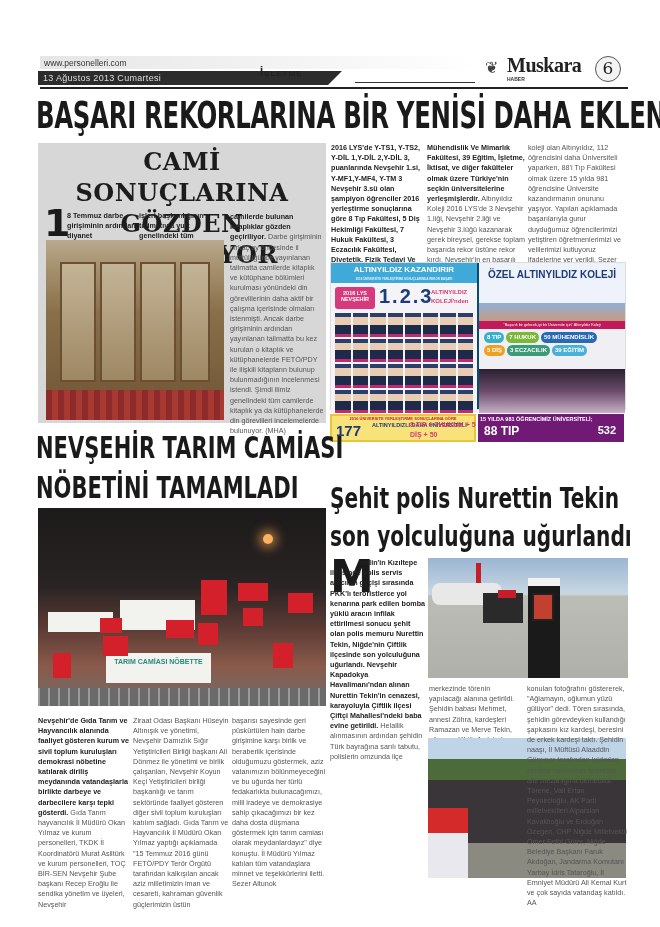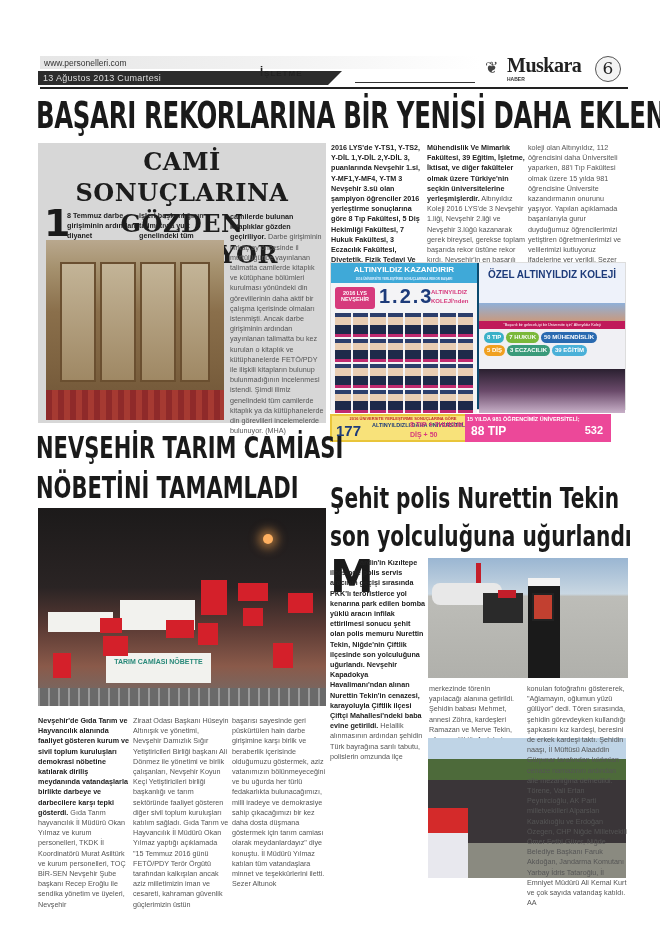--- a/index.html
+++ b/index.html
@@ -42,21 +42,21 @@
 .ad-building{position:absolute;left:0;top:40px;width:146px;height:18px;background:linear-gradient(180deg,#8fb0d8,#c89a80)}
 .ad-banner{position:absolute;left:0;top:58px;width:146px;height:8px;background:#c01a5a;color:#fff;font-size:3.8px;text-align:center;line-height:8px}
 .badges{position:absolute;left:4px;top:68px;width:138px;font-size:6px;font-weight:bold}
 .badge{display:inline-block;height:11px;margin:1px 1px;border-radius:6px;color:#fff;padding:0 3px;line-height:11px}
 .ad-crowd{position:absolute;left:0;top:106px;width:146px;height:44px;background:linear-gradient(180deg,#2a2030,#6a4a6a 50%,#c8b0c8)}
 .ad-bottom{left:330px;top:414px;width:296px;height:28px}
 .ad-yellow{position:absolute;left:0;top:0;width:146px;height:28px;background:#f8e27a;border:2px solid #e9c53a;font-weight:bold;color:#1d3b7a}
 .ad-yellow .big{position:absolute;left:4px;top:6px;font-size:15px}
 .ad-yellow .mid{position:absolute;left:40px;top:6px;font-size:5.5px;line-height:7px}
 .ad-yellow .red{position:absolute;left:78px;top:4px;font-size:7px;color:#d63a7c;line-height:10px}
-.ad-blue{position:absolute;left:135px;top:0;width:146px;height:28px;background:#ec4899;color:#fff;font-size:5.5px;font-weight:bold;padding:2px}
+.ad-blue{position:absolute;left:148px;top:0;width:146px;height:28px;background:#701a75;color:#fff;font-size:5.5px;font-weight:bold;padding:2px}
 .ad-blue .tip{font-size:12px;position:absolute;left:6px;top:10px}
 .nev-title{left:36px;top:428px;font-family:"DejaVu Sans",sans-serif;font-weight:bold;font-size:30px;line-height:40px;color:#1a1a1a;transform:scaleX(.7);transform-origin:left top;white-space:nowrap;width:500px}
 .sehit-title{left:330px;top:480px;font-family:"DejaVu Sans",sans-serif;font-weight:bold;font-size:28px;line-height:38px;color:#1a1a1a;transform:scaleX(.72);transform-origin:left top;white-space:nowrap;width:500px}
 .protest{left:38px;top:508px;width:288px;height:198px;background:linear-gradient(180deg,#1c1a1a 0%,#2a2424 40%,#5a3a34 60%,#8a5a4a 80%,#6e6e6e 100%)}
 .protest .flag{position:absolute;width:22px;height:15px;background:#d4202a}
 .protest .banner{position:absolute;background:#f2f2ee;color:#2a8a7a;font-size:7px;font-weight:bold;text-align:center}
 .protest .light{position:absolute;left:225px;top:26px;width:10px;height:10px;border-radius:50%;background:#ffb060;box-shadow:0 0 10px 5px rgba(255,170,80,.5)}
 .plane{left:428px;top:558px;width:200px;height:120px;background:linear-gradient(180deg,#9ab6d2 0%,#c9d7e2 30%,#bdbdb8 32%,#b0b0ab 100%)}
 .funeral{left:428px;top:738px;width:198px;height:140px;background:linear-gradient(180deg,#bfd4e6 0 15%,#4d6a3a 15% 30%,#3a3538 30% 75%,#8a8a80 75%)}
 .dropM{left:330px;top:556px;font-family:"DejaVu Sans",sans-serif;font-weight:bold;font-size:44px;line-height:42px;color:#1a1a1a}

